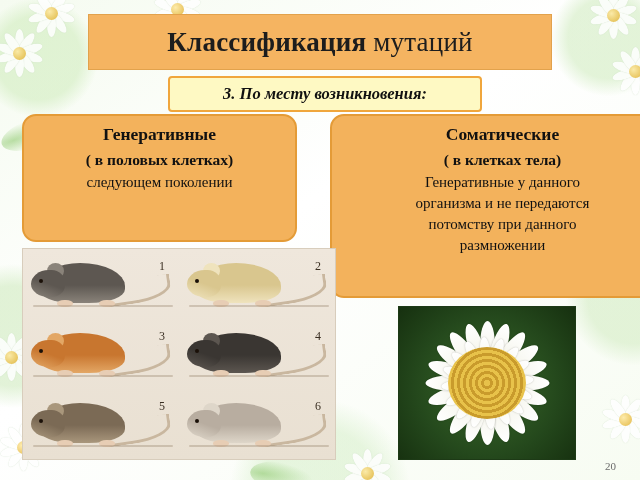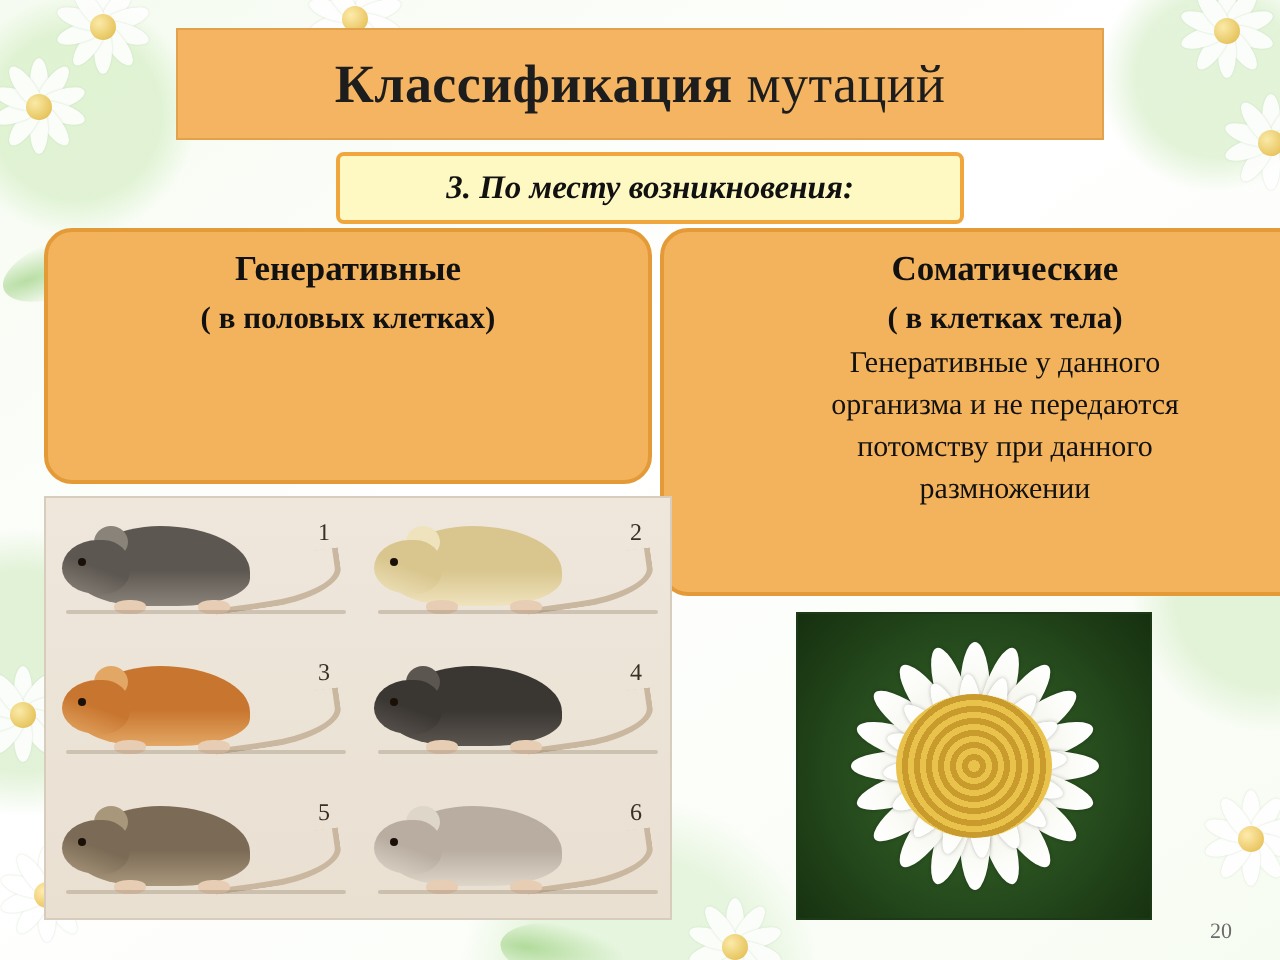--- a/index.html
+++ b/index.html
@@ -119,21 +119,21 @@
   .box {
     position: absolute;
     background: #f3b25c;
     border: 2px solid #e49b37;
     border-radius: 14px;
     box-sizing: border-box;
     padding: 6px 10px 8px 10px;
     text-align: center;
     color: #111111;
   }
-  .box-left  { left: 22px;  top: 114px; width: 304px; height: 128px; }
+  .box-left  { left: 22px;  top: 114px; width: 275px; height: 128px; }
   .box-right { left: 330px; top: 114px; width: 345px; height: 184px; }
 
   .box-head {
     font-size: 17.5px;
     font-weight: bold;
     line-height: 21px;
     margin: 2px 0 2px 0;
   }
   .box-sub {
     font-size: 15.5px;
@@ -417,20 +417,21 @@
     <div class="title-text"><b>Классификация</b><span class="thin"> мутаций</span></div>
   </div>
 
   <div class="subtitle-box">
     <div class="subtitle-text">3. По месту возникновения:</div>
   </div>
 
   <div class="box box-left">
     <div class="box-head">Генеративные</div>
     <div class="box-sub">( в половых клетках)</div>
+    <div class="box-body">следующем поколении</div>
   </div>
 
   <div class="box box-right">
     <div class="box-head">Соматические</div>
     <div class="box-sub">( в клетках тела)</div>
     <div class="box-body">Генеративные у данного</div>
     <div class="box-body">организма и не передаются</div>
     <div class="box-body">потомству при данного</div>
     <div class="box-body">размножении</div>
   </div>

